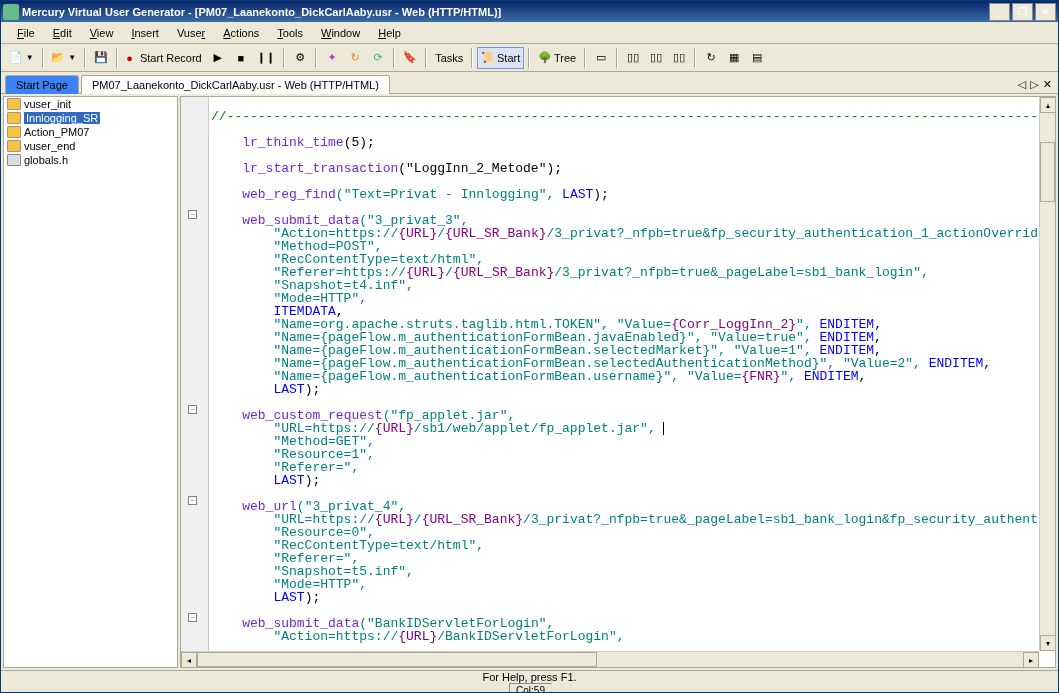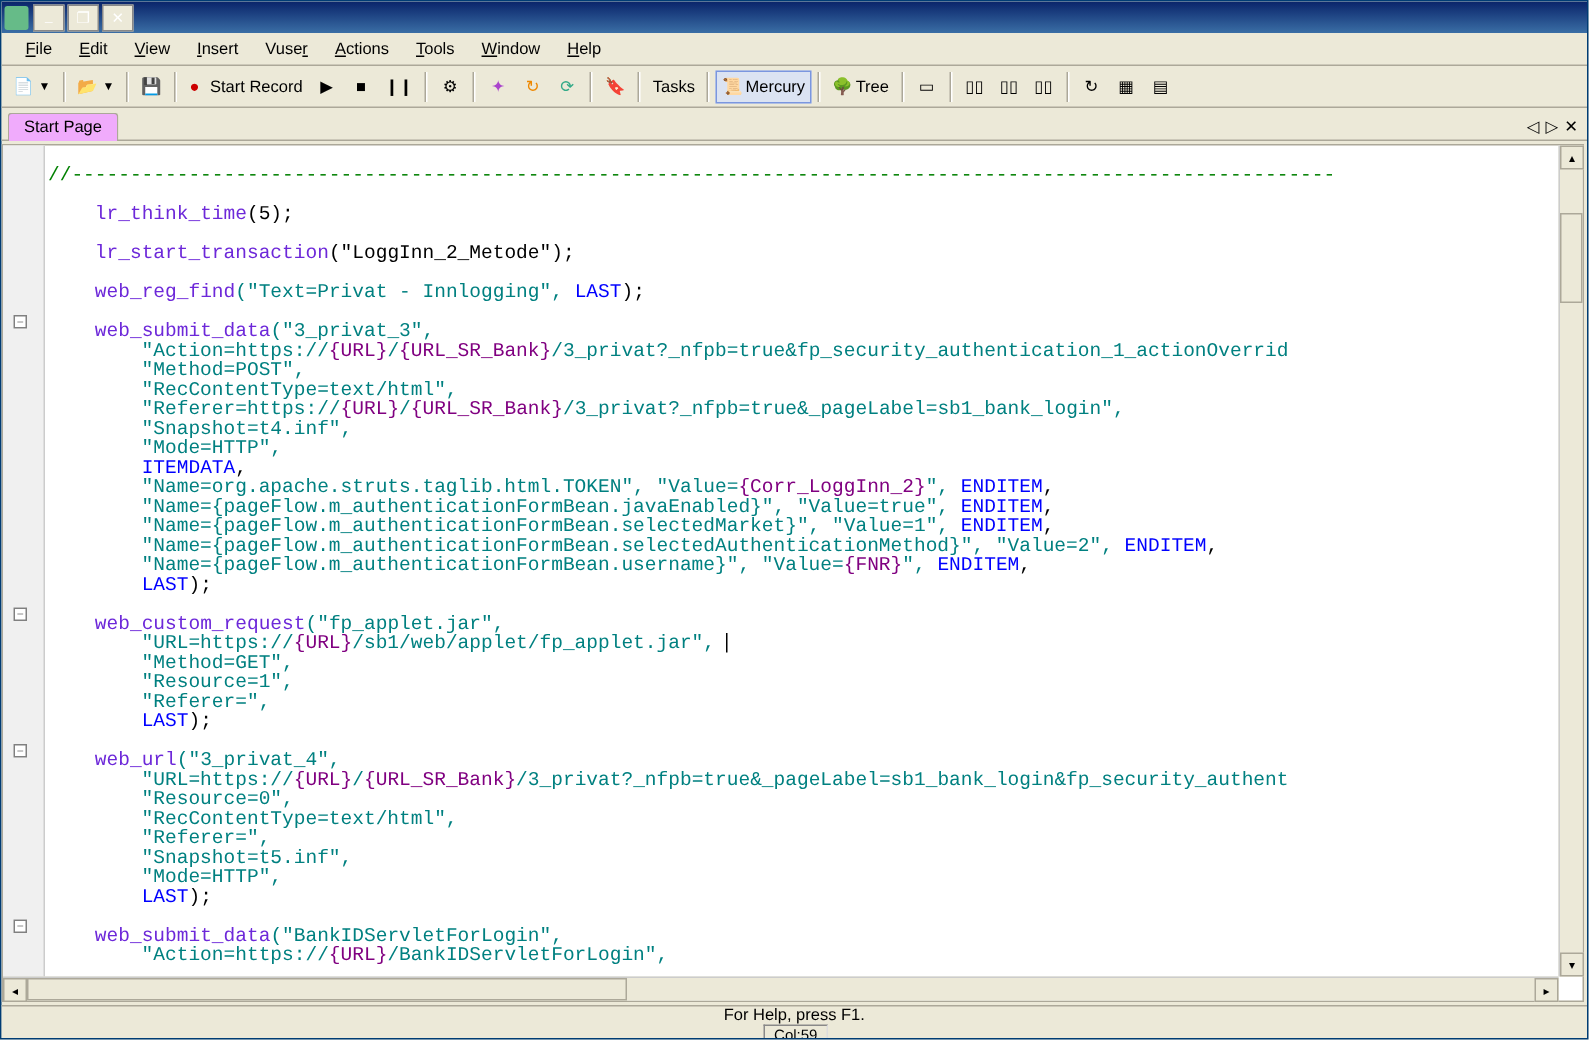--- a/index.html
+++ b/index.html
@@ -10,21 +10,21 @@
 .winbtns { display: flex; gap: 2px; }
 .winbtn { width: 21px; height: 18px; background: #ece9d8; border: 1px solid #888; display: flex; align-items: center; justify-content: center; font-size: 10px; cursor: pointer; font-family: Tahoma; }
 .menubar { background: #ece9d8; height: 22px; display: flex; align-items: center; padding: 0 8px; gap: 2px; border-bottom: 1px solid #aca899; }
 .menuitem { padding: 2px 8px; cursor: pointer; }
 .menuitem u { text-decoration: underline; }
 .toolbar { background: #ece9d8; height: 28px; display: flex; align-items: center; padding: 2px 4px; border-bottom: 1px solid #aca899; gap: 1px; }
 .tbtn { min-width: 22px; height: 22px; border: 1px solid transparent; display: inline-flex; align-items: center; justify-content: center; cursor: pointer; padding: 0 3px; gap: 2px; font-size: 11px; }
 .tbtn.active { background: #dbe3f2; border: 1px solid #7a96df; }
 .tsep { width: 2px; height: 20px; border-left: 1px solid #aca899; border-right: 1px solid #fff; margin: 0 3px; }
 .tabbar { background: #ece9d8; height: 22px; display: flex; align-items: flex-end; padding: 0 4px; position: relative; border-bottom: 1px solid #aca899; }
-.tab { padding: 3px 10px; background: #f0abfc; border: 1px solid #aca899; border-bottom: none; border-radius: 3px 3px 0 0; margin-right: 2px; cursor: pointer; font-size: 11px; position: relative; top: 1px; }
+.tab { padding: 3px 10px; background: #3b82f6; border: 1px solid #aca899; border-bottom: none; border-radius: 3px 3px 0 0; margin-right: 2px; cursor: pointer; font-size: 11px; position: relative; top: 1px; }
 .tab.active { background: #fff; z-index: 2; }
 .tabctrls { margin-left: auto; display: flex; gap: 4px; padding: 2px; }
 .mainrow { flex: 1; display: flex; overflow: hidden; }
 .tree { width: 175px; background: #fff; border: 1px solid #aca899; margin: 2px; overflow: auto; }
 .treeitem { display: flex; align-items: center; padding: 1px 3px; gap: 3px; cursor: pointer; font-size: 11px; }
 .ticon { width: 14px; height: 12px; background: #f5c542; border: 1px solid #b88; flex-shrink: 0; border-radius: 1px; }
 .ticon.h { background: #ddd; border-color: #888; }
 .editor { flex: 1; background: #fff; border: 1px solid #aca899; margin: 2px 2px 2px 0; position: relative; display: flex; flex-direction: column; }
 .gutter { width: 28px; background: #f0f0f0; border-right: 1px solid #ccc; position: absolute; left: 0; top: 0; bottom: 16px; }
 .fold { position: absolute; left: 7px; width: 9px; height: 9px; border: 1px solid #808080; background: #fff; font-size: 8px; line-height: 7px; text-align: center; color: #808080; cursor: pointer; }
@@ -42,20 +42,21 @@
 .p { color: #800080; font-weight: normal; }
 .cmt { color: #008000; }
 .cursor { display: inline-block; width: 1px; height: 13px; background: #000; vertical-align: middle; }
 .dd { font-size: 8px; margin-left: 1px; }
 </style>
 </head>
 <body>
 
 <div class="titlebar">
   <div class="icon"></div>
+  <div class="title">Mercury Virtual User Generator - [PM07_Laanekonto_DickCarlAaby.usr - Web (HTTP/HTML)]</div>
   <div class="winbtns">
     <div class="winbtn">_</div>
     <div class="winbtn">❐</div>
     <div class="winbtn">✕</div>
   </div>
 </div>
 
 <div class="menubar">
   <div class="menuitem"><u>F</u>ile</div>
   <div class="menuitem"><u>E</u>dit</div>
@@ -91,45 +92,68 @@
   <div class="tbtn">
       <span style="color:#3a8;">⟳</span>
     </div>
   <div class="tsep"></div>
   <div class="tbtn">🔖</div>
   <div class="tsep"></div>
   <div class="tbtn">
       <span>Tasks</span>
     </div>
   <div class="tsep"></div>
-  <div class="tbtn active">📜 <span>Mercury</span></div>
+  <div class="tbtn active">📜 <span>Start</span></div>
   <div class="tsep"></div>
   <div class="tbtn">🌳 <span>Tree</span></div>
   <div class="tsep"></div>
   <div class="tbtn">▭</div>
   <div class="tsep"></div>
   <div class="tbtn">▯▯</div>
   <div class="tbtn">▯▯</div>
   <div class="tbtn">▯▯</div>
   <div class="tsep"></div>
   <div class="tbtn">↻</div>
   <div class="tbtn">▦</div>
   <div class="tbtn">▤</div>
 </div>
 
 <div class="tabbar">
   <div class="tab">Start Page</div>
+  <div class="tab active">PM07_Laanekonto_DickCarlAaby.usr - Web (HTTP/HTML)</div>
   <div class="tabctrls">
     <span style="cursor:pointer;">◁</span>
     <span style="cursor:pointer;">▷</span>
     <span style="cursor:pointer;">✕</span>
   </div>
 </div>
 
 <div class="mainrow">
+  <div class="tree">
+    <div class="treeitem">
+        <div class="ticon"></div>
+        <span>vuser_init</span>
+      </div>
+    <div class="treeitem">
+        <div class="ticon"></div>
+        <span class="sel" style="background:#316ac5;color:#fff;padding:0 2px;">Innlogging_SR</span>
+      </div>
+    <div class="treeitem">
+        <div class="ticon"></div>
+        <span>Action_PM07</span>
+      </div>
+    <div class="treeitem">
+        <div class="ticon"></div>
+        <span>vuser_end</span>
+      </div>
+    <div class="treeitem">
+        <div class="ticon h"></div>
+        <span>globals.h</span>
+      </div>
+  </div>
 
   <div class="editor">
     <div class="gutter">
       <div class="fold" style="top:113px;">−</div>
       <div class="fold" style="top:308px;">−</div>
       <div class="fold" style="top:399px;">−</div>
       <div class="fold" style="top:516px;">−</div>
     </div>
     <div class="code">
 <span class="cmt">//------------------------------------------------------------------------------------------------------------</span>

